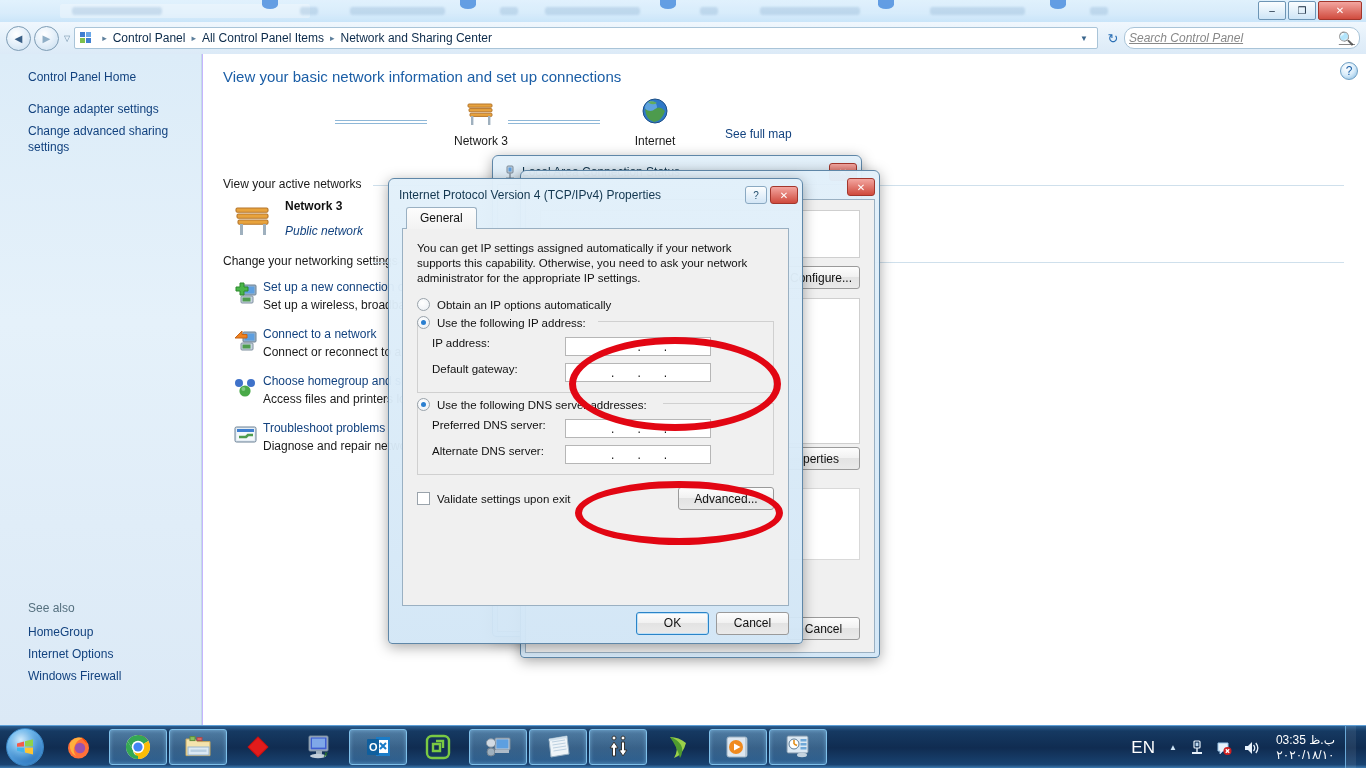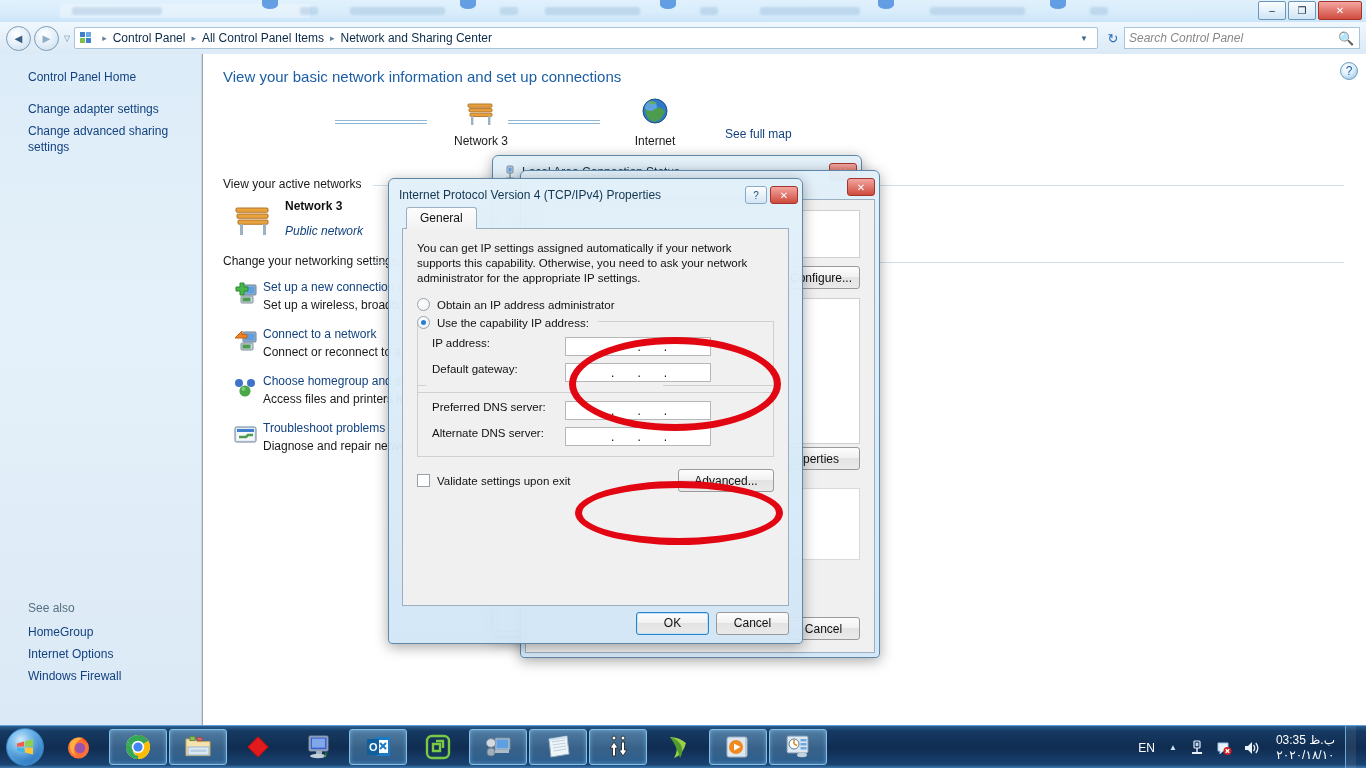--- a/index.html
+++ b/index.html
@@ -80,30 +80,30 @@
   .addr-ico {
     width: 16px; height: 16px; margin-right: 2px; position: relative;
   }
   .crumbs { display: flex; align-items: center; flex: 1; font-size: 12px; color: #0b2a4a; }
   .crumbs .sep { color: #5d7f9c; margin: 0 6px; font-size: 9px; }
   .crumbs .crumb { cursor: default; }
   .addr-caret { color: #3b668d; font-size: 8px; padding: 0 7px; }
   .refreshbtn { width: 22px; height: 22px; display:flex; align-items:center; justify-content:center; color:#2a6fb5; font-size: 13px; }
   .searchbox {
     width: 236px; height: 22px; background: #fff;
-    border: 1px solid #a9c4d8; border-radius: 0;
+    border: 1px solid #a9c4d8; border-radius: 10px;
     display: flex; align-items: center; padding: 0 4px;
-    margin-right: 6px; font-size: 12px; color: #888; font-style: italic;
+    margin-right: 6px; font-size: 12px; color: #888; font-style: italic; text-decoration: underline;
   }
   .searchbox .sicon { margin-left: auto; color: #2a6fb5; font-style: normal; font-size: 13px; }
 
   
   .ex-body {
     position: absolute; left: 0; top: 54px; width: 1366px; height: 671px;
-    background: #a3a3a3;
+    background: #c4b5fd;
   }
   .sidebar {
     position: absolute; left: 0; top: 0; width: 202px; height: 671px;
     background: linear-gradient(180deg,#dcecf8 0%, #e5f1fa 40%, #dbe9f6 100%);
     border-right: 1px solid #c3d9e8;
     font-size: 12px;
   }
   .sb-link { color: #12427f; padding: 3px 0 3px 28px; line-height: 16px; cursor: pointer; }
   .seealso { position: absolute; left: 0; bottom: 38px; width: 202px; }
   .seealso .ttl { color: #55707f; padding: 3px 0 6px 28px; font-size: 12px; }
@@ -272,21 +272,21 @@
   }
   .tbitem.open {
     border-color: #7fc0ea;
     background: linear-gradient(180deg, rgba(150,205,240,.45), rgba(90,165,220,.3));
     box-shadow: 0 0 4px rgba(150,215,255,.5) inset;
   }
   .tray {
     position: absolute; right: 0; top: 0; height: 43px; display: flex; align-items: center;
     padding-right: 10px;
   }
-  .tray .lang { color: #fff; font-size: 12px; margin-right: 14px; }
+  .tray .lang { color: #fff; font-size: 17px; margin-right: 14px; }
   .tray .caret { color: #cfe5f7; font-size: 8px; margin-right: 12px; }
   .tray .ticon { margin-right: 11px; display:flex; align-items:center; }
   .clock { color: #fff; font-size: 12px; text-align: center; line-height: 15px; margin-left: 6px; }
   .showdesk { width: 11px; height: 43px; margin-left: 10px; border-left: 1px solid #6aa8d6; background: rgba(255,255,255,.08); }
 </style>
 </head>
 <body>
 
 <div class="bg-blur-strip">
   <div class="bw" style="left:60px; width:250px;"></div>
@@ -535,26 +535,26 @@
 
   <div class="ipv4-inner">
     <div class="tab">General</div>
 
     <div class="tabpane">
 
       <div class="ip-desc">You can get IP settings assigned automatically if your network supports this capability. Otherwise, you need to ask your network administrator for the appropriate IP settings.</div>
 
       <div class="radio-row" style="margin-top:12px">
         <div class="radio"></div>
-        <span>Obtain an IP address administrator</span>
+        <span>Obtain an IP options automatically</span>
       </div>
 
       <div class="radio-row" style="margin-top:5px; position:relative; z-index:3;">
         <div class="radio on"></div>
-        <span>Use the capability IP address:</span>
+        <span>Use the following IP address:</span>
       </div>
 
       <div class="grp" style="margin-top:-8px; padding-top:16px;">
         <div class="legend-line-l"></div>
         <div class="legend-line-r" style="width:175px;"></div>
 
         <div class="fld-row">
           <span class="lab">IP address:</span>
           <div class="ipfield">
             <span></span>
@@ -572,20 +572,24 @@
             <span></span>
             <span class="dot">.</span>
             <span class="dot">.</span>
             <span class="dot">.</span>
             <span></span>
           </div>
         </div>
       </div>
 
 
+      <div class="radio-row" style="margin-top:5px; position:relative; z-index:3;">
+        <div class="radio on"></div>
+        <span>Use the following DNS server addresses:</span>
+      </div>
 
       <div class="grp" style="margin-top:-8px; padding-top:16px;">
         <div class="legend-line-l"></div>
         <div class="legend-line-r" style="width:110px;"></div>
 
         <div class="fld-row">
           <span class="lab">Preferred DNS server:</span>
           <div class="ipfield">
             <span></span>
             <span class="dot">.</span>

